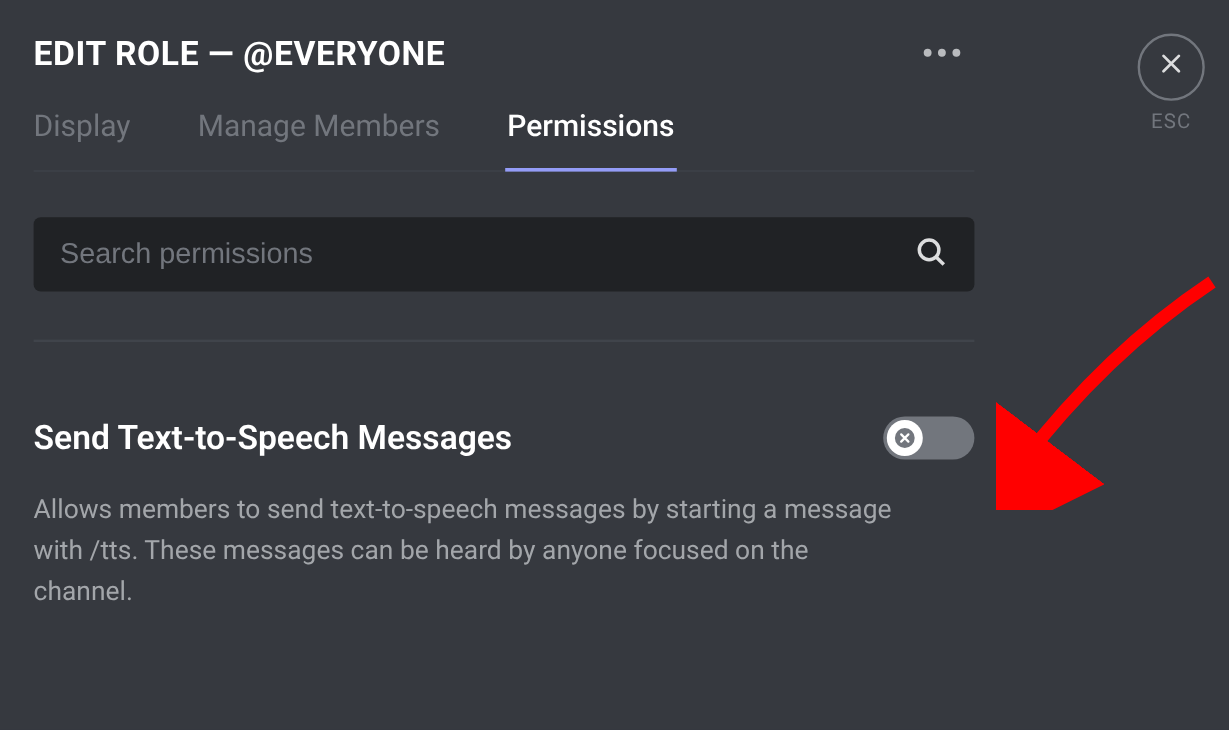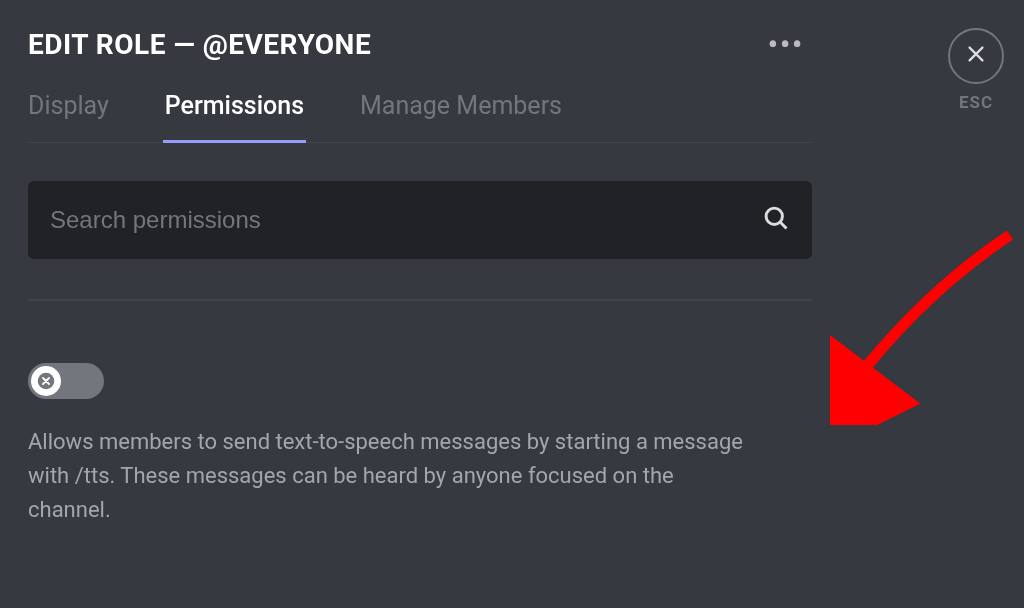--- a/index.html
+++ b/index.html
@@ -53,21 +53,21 @@
       cursor: pointer;
     }
     .close-x {
       color: #DCDDDE;
       font-size: 26px;
       font-weight: 400;
     }
     .esc-label {
       color: #72767D;
       font-size: 17px;
-      font-weight: 700;
+      font-weight: 400;
       letter-spacing: 1px;
     }
     .tabs {
       display: flex;
       border-bottom: 1.5px solid #40444B;
       gap: 56px;
     }
     .tab {
       color: #72767D;
       font-size: 25px;
@@ -89,21 +89,21 @@
       height: 3px;
       background: #949CF7;
     }
     .search-wrap {
       margin-top: 38px;
       background: #202225;
       border-radius: 6px;
       display: flex;
       align-items: center;
       padding: 0 22px;
-      height: 78px;
+      height: 62px;
     }
     .search-input {
       flex: 1;
       background: transparent;
       border: none;
       outline: none;
       font-size: 24px;
       color: #DCDDDE;
     }
     .search-input::placeholder {
@@ -172,37 +172,38 @@
 <body>
 
 <div class="content">
   <div class="header-row">
     <div class="page-title">EDIT ROLE — @EVERYONE</div>
     <div class="more-icon">•••</div>
   </div>
 
   <div class="tabs">
     <div class="tab">Display</div>
+    <div class="tab">Manage Members</div>
     <div class="tab active">Permissions</div>
-    <div class="tab">Manage Members</div>
   </div>
 
   <div class="search-wrap">
     <input class="search-input" type="text" placeholder="Search permissions" style="">
     <span class="search-icon">
       <svg viewBox="0 0 24 24" fill="none" stroke="currentColor" stroke-width="2.5">
         <circle cx="10.5" cy="10.5" r="7"></circle>
         <line x1="21" y1="21" x2="15.5" y2="15.5"></line>
       </svg>
     </span>
   </div>
 
   <div class="divider"></div>
 
   <div class="perm-row">
+    <div class="perm-title">Send Text-to-Speech Messages</div>
     <div class="toggle">
       <div class="toggle-knob">
         <svg viewBox="0 0 24 24">
           <circle cx="12" cy="12" r="11" fill="#72767D"></circle>
           <path d="M8 8 L16 16 M16 8 L8 16" stroke="#FFFFFF" stroke-width="2.5" stroke-linecap="round"></path>
         </svg>
       </div>
     </div>
   </div>
 

